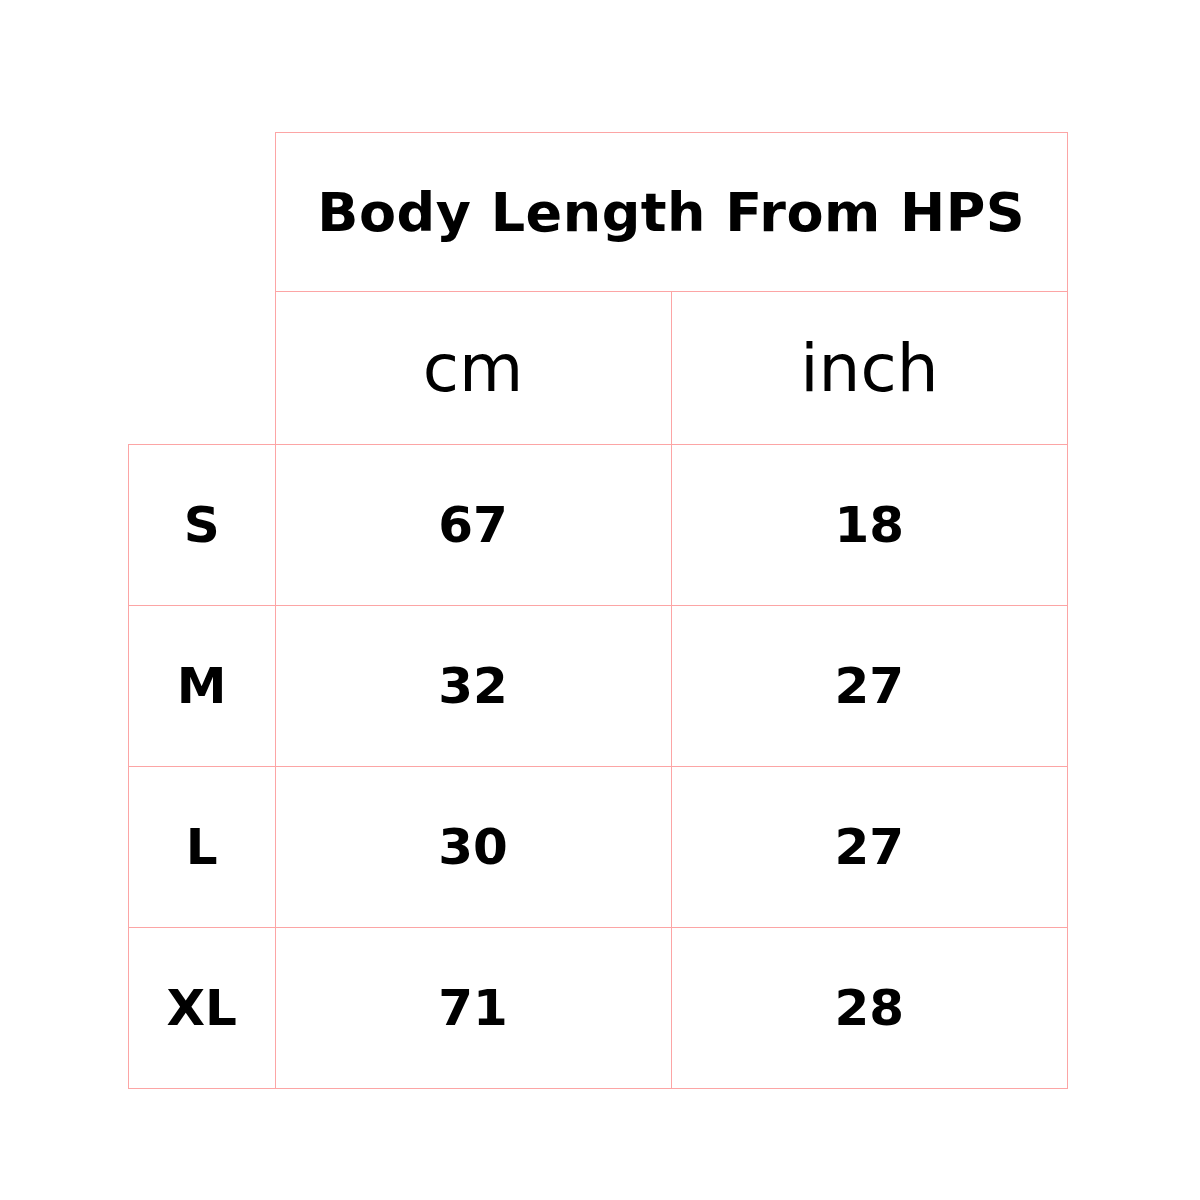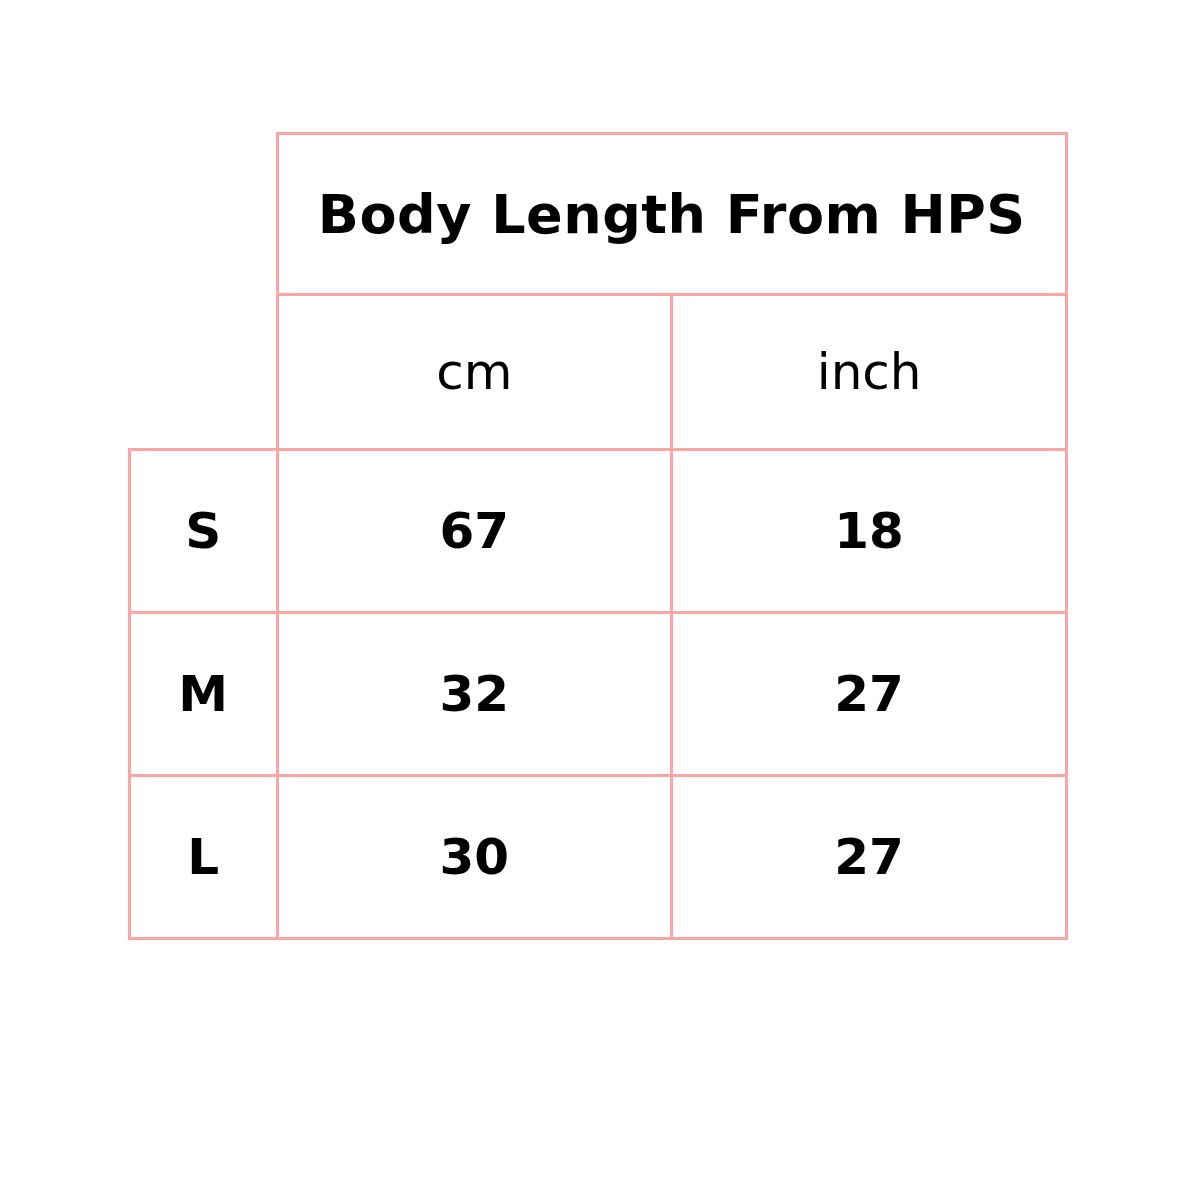--- a/index.html
+++ b/index.html
@@ -18,21 +18,21 @@
   }
   .size-table {
     position: absolute;
     left: 128px;
     top: 132px;
     width: 940px;
     border-collapse: collapse;
     table-layout: fixed;
   }
   .size-table td, .size-table th {
-    border: 3px solid #fca5a5;
+    border: 1px solid #fca5a5;
     padding: 0;
     text-align: center;
     vertical-align: middle;
     color: #000000;
   }
   
   .col-label { width: 146px; }
   .col-unit  { width: 361px; }
 
   
@@ -41,21 +41,21 @@
     background: #ffffff;
   }
   .title-cell {
     height: 158px;
     font-size: 54px;
     font-weight: bold;
     letter-spacing: 0.5px;
   }
   .unit-cell {
     height: 152px;
-    font-size: 50px;
+    font-size: 66px;
     font-weight: 400;
     color: #3a3a3a;
   }
   .size-cell {
     height: 160px;
     font-size: 50px;
     font-weight: bold;
   }
   .value-cell {
     height: 160px;
@@ -86,15 +86,20 @@
       <tr>
         <td class="size-cell col-label">M</td>
         <td class="value-cell col-unit">32</td>
         <td class="value-cell col-unit">27</td>
       </tr>
       <tr>
         <td class="size-cell col-label">L</td>
         <td class="value-cell col-unit">30</td>
         <td class="value-cell col-unit">27</td>
       </tr>
+      <tr>
+        <td class="size-cell col-label">XL</td>
+        <td class="value-cell col-unit">71</td>
+        <td class="value-cell col-unit">28</td>
+      </tr>
     </tbody>
   </table>
 </div>
 
 </body></html>

